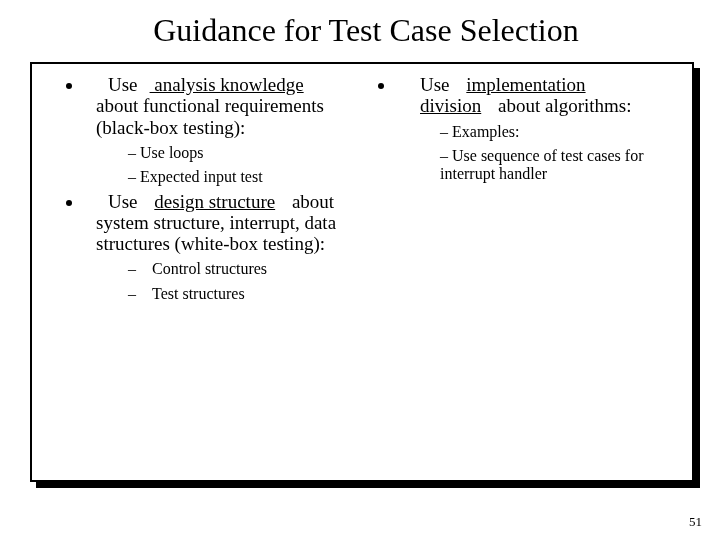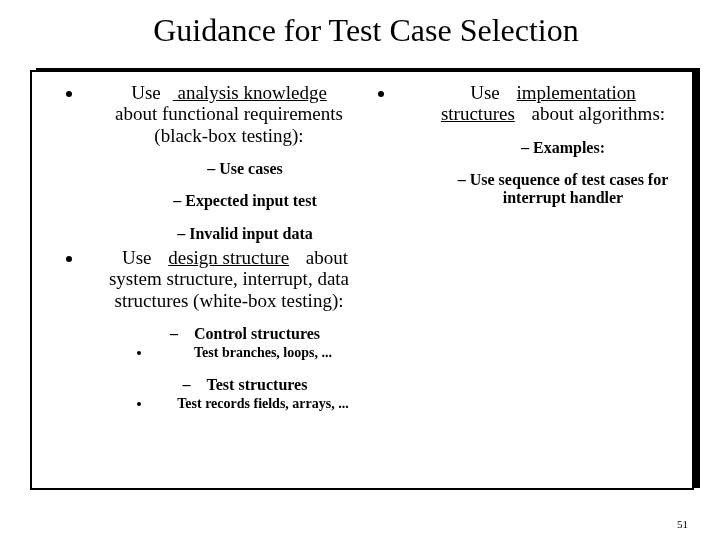--- a/index.html
+++ b/index.html
@@ -23,95 +23,87 @@
     width: 664px; height: 420px;
   }
   .shadow {
     position: absolute;
     top: 6px; left: 6px;
     width: 100%; height: 100%;
     background: #000;
   }
   .panel {
     position: absolute;
-    top: 8px; left: 0;
+    top: 0; left: 0;
     width: 100%; height: 100%;
     background: white;
     border: 2px solid #000;
     padding: 10px 6px;
-    text-align: center;
   }
   .cols { display: flex; height: 100%; }
   .col-left  { width: 50%; padding-right: 6px; }
   .col-right { width: 50%; padding-left: 6px; }
 
   ul { margin: 0; padding: 0; }
   .lvl1 { list-style: disc; padding-left: 22px; font-size: 19px; line-height: 1.12; }
   .lvl1 > li { margin-bottom: 4px; }
   .lvl2 { list-style: none; padding-left: 20px; font-size: 16px; line-height: 1.15; }
   .lvl2 > li::before { content: "– "; }
-  .lvl2 > li { margin-top: 14px; font-weight: bold; }
+  .lvl2 > li { margin-top: 6px; }
   .lvl3 { list-style: disc; padding-left: 24px; font-size: 14px; line-height: 1.25; }
   .lvl3 > li { margin-top: 1px; }
 
   .ul-part { text-decoration: underline; }
   .ital    { }
 
   .pagenum {
     position: absolute;
-    right: 32px; bottom: 10px;
-    font-size: 11px;
+    right: 18px; bottom: 10px;
+    font-size: 13px;
   }
 </style>
 </head>
 <body>
 
 <div class="title">Guidance for Test Case Selection</div>
 
 <div class="content-area">
   <div class="shadow"></div>
   <div class="panel">
     <div class="cols">
 
       <div class="col-left">
         <ul class="lvl1">
           <li>
             <span>Use</span><span class="ul-part"> analysis  knowledge</span><span> about functional requirements (black-box testing):</span>
             <ul class="lvl2">
-              <li>Use cases</li>
+              <li>Use loops</li>
               <li>Expected input test</li>
-              <li>Invalid input data</li>
             </ul>
           </li>
           <li>
             <span>Use </span><span class="ul-part ital">design  structure</span><span> about system structure, interrupt, data structures  (white-box testing):</span>
             <ul class="lvl2">
               <li>
                 <span>Control structures</span>
-                <ul class="lvl3">
-                  <li>Test branches, loops, ...</li>
-                </ul>
               </li>
               <li>
                 <span>Test structures</span>
-                <ul class="lvl3">
-                  <li>Test records fields, arrays, ...</li>
-                </ul>
               </li>
             </ul>
           </li>
         </ul>
       </div>
 
       <div class="col-right">
         <ul class="lvl1">
           <li>
             <span>Use </span><span class="ul-part ital">implementation</span>
             <br>
-            <span class="ul-part ital">structures</span><span> about algorithms:</span>
+            <span class="ul-part ital">division</span><span> about algorithms:</span>
             <ul class="lvl2">
               <li>Examples:</li>
               <li>Use sequence of test cases for interrupt handler</li>
             </ul>
           </li>
         </ul>
       </div>
     </div>
   </div>
 </div>

